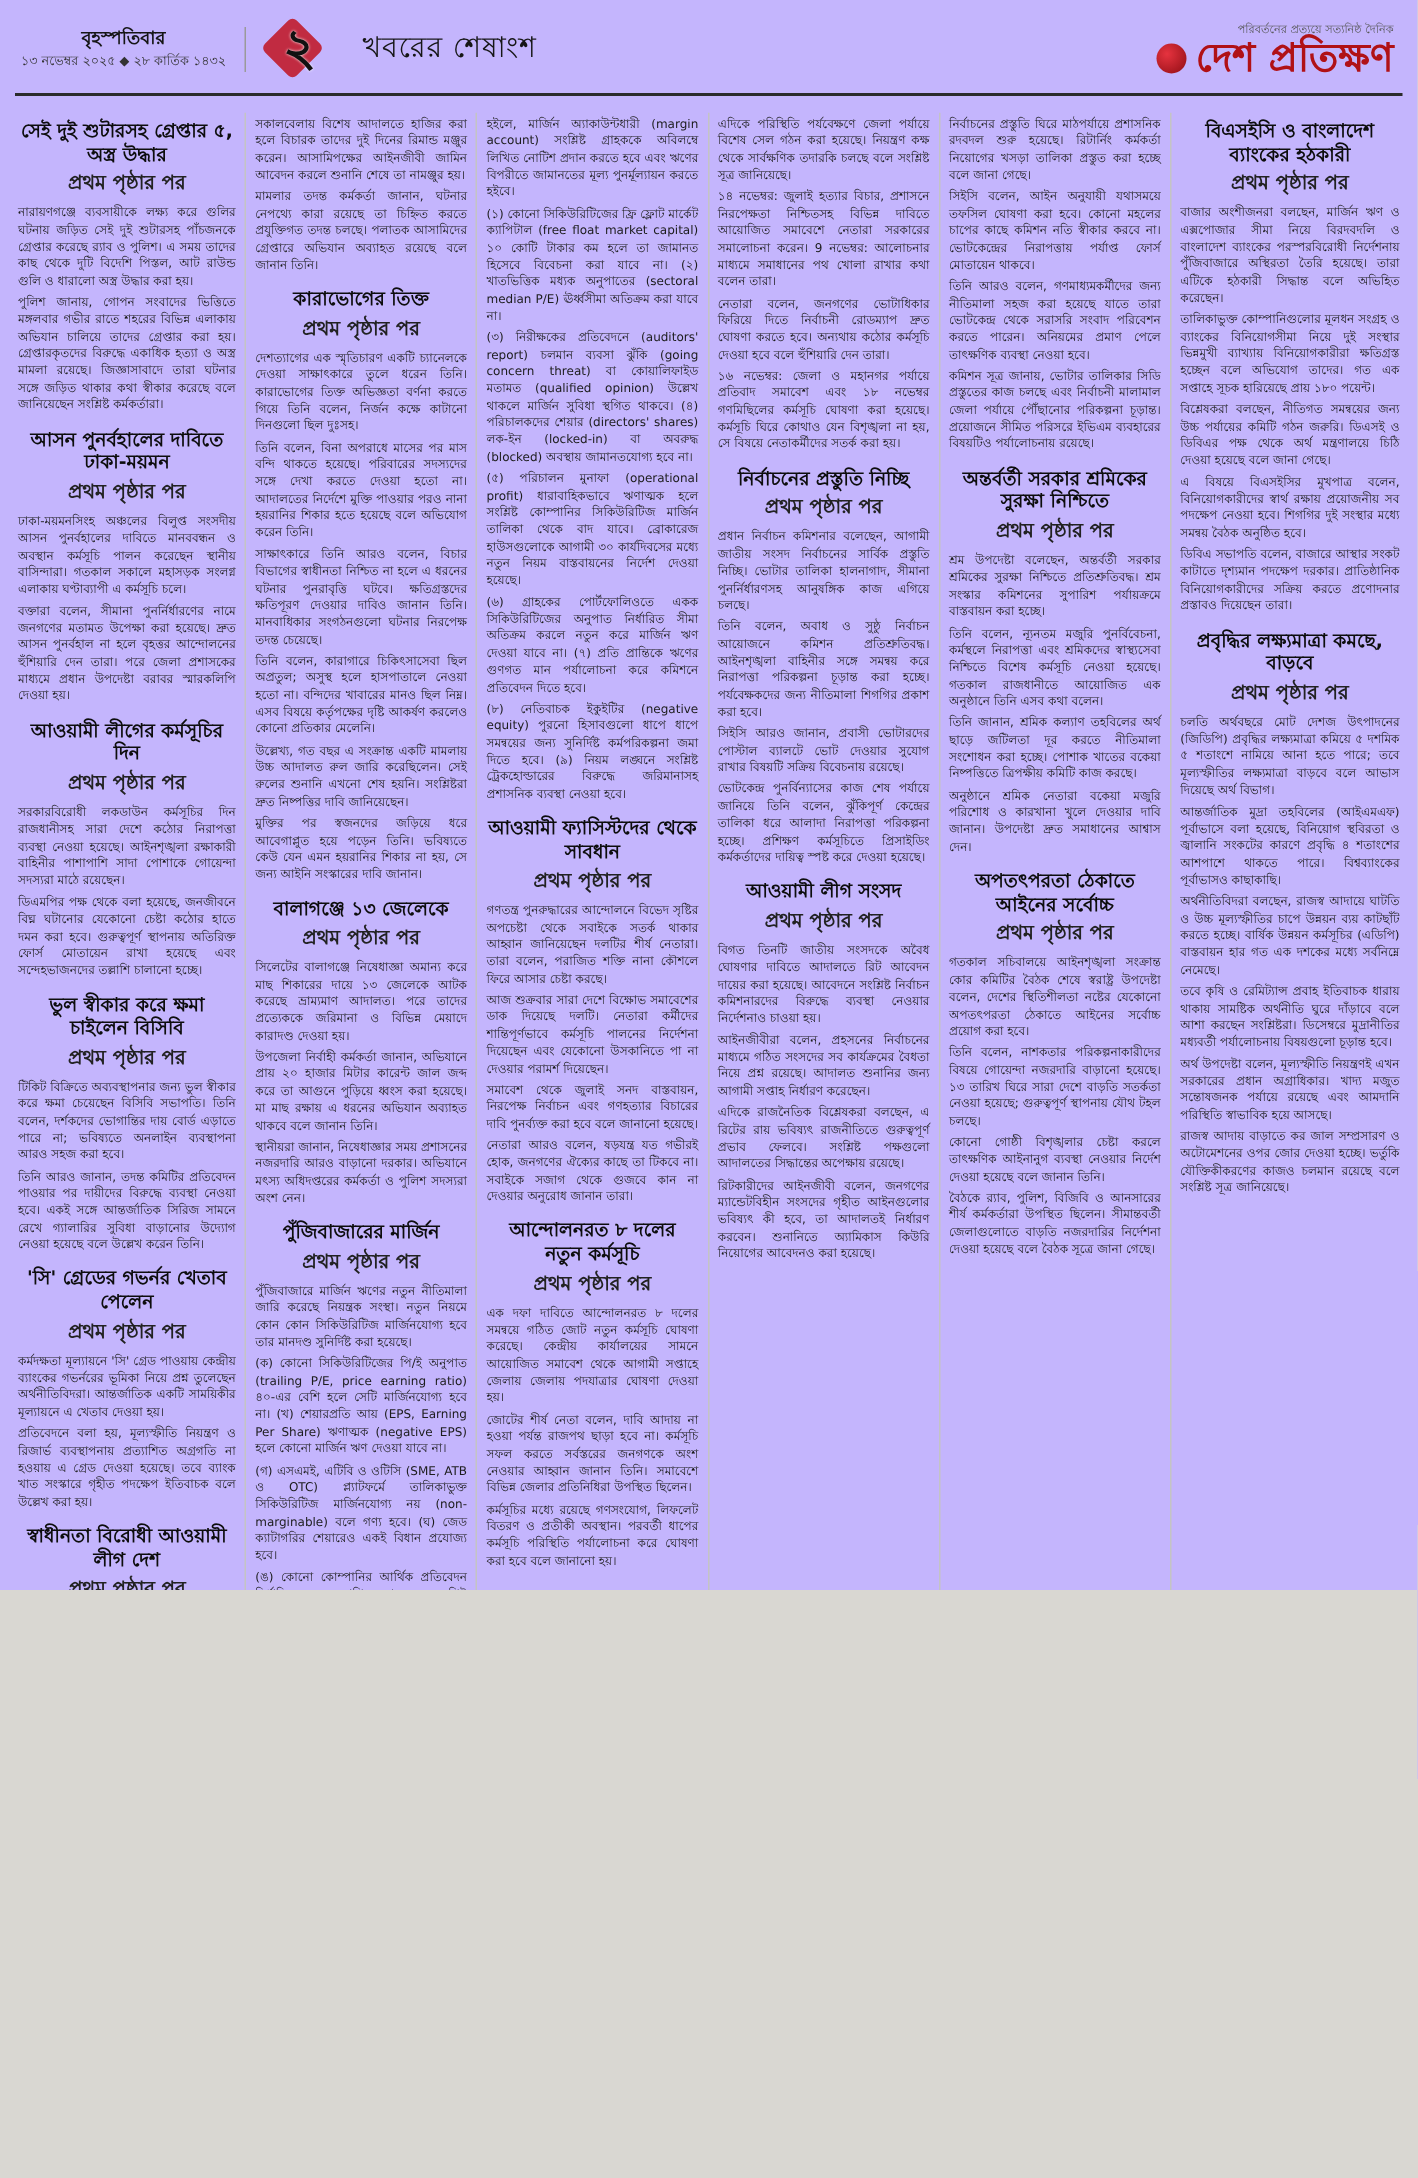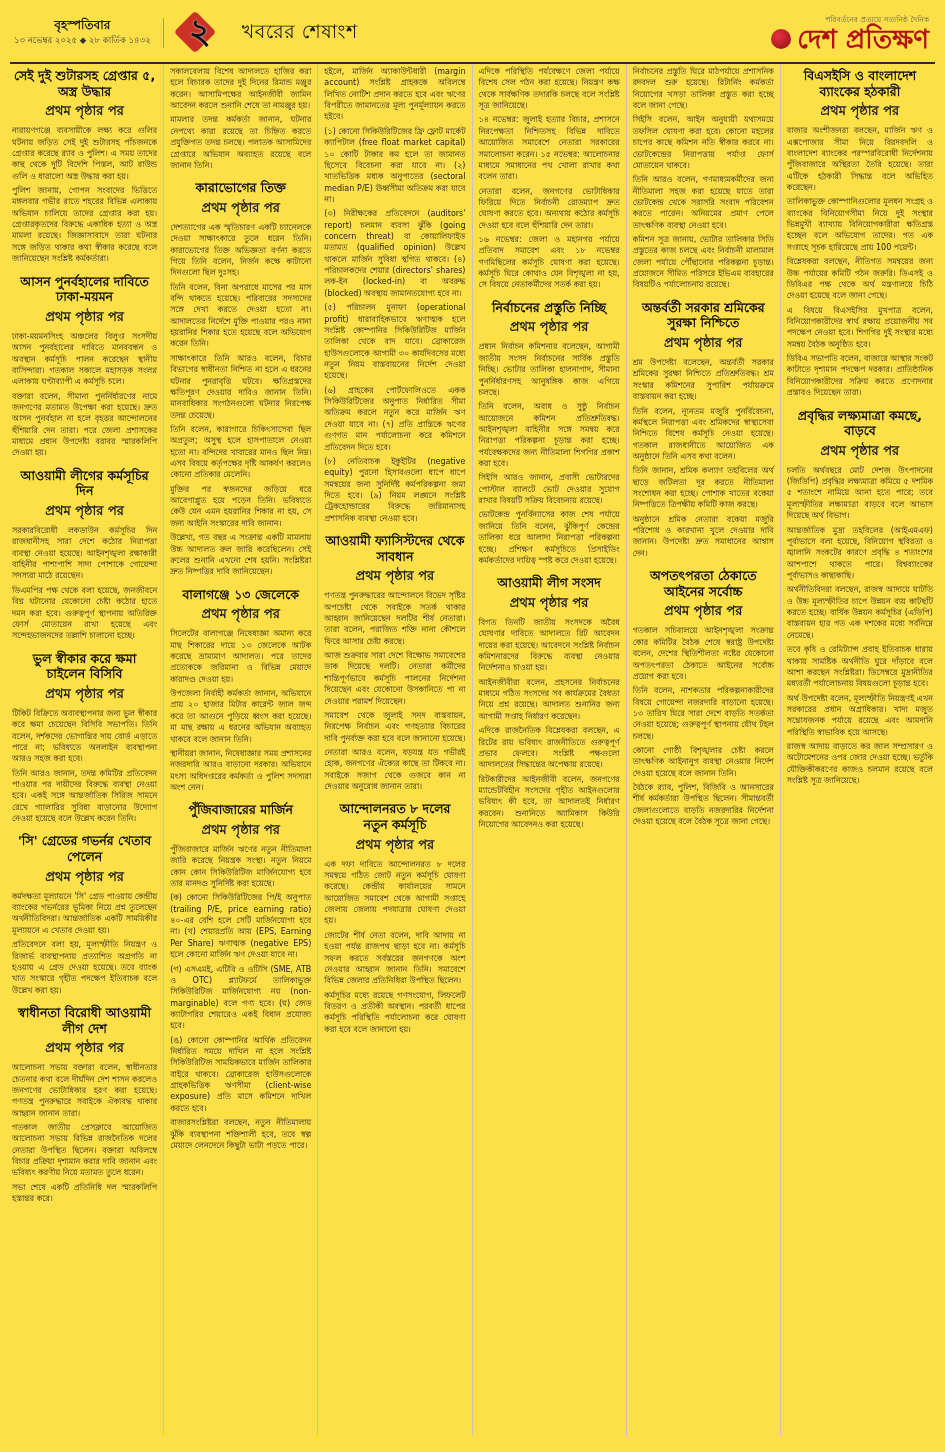--- a/index.html
+++ b/index.html
@@ -1,18 +1,18 @@
 <!DOCTYPE html>
 <html lang="bn"><head>
 <meta charset="utf-8">
 <style>
   * { box-sizing: border-box; }
   html,body { margin:0; padding:0; background:#d9d7d2; }
   .page {
-    width:945px; height:1452px; margin:0 auto; background:#fde047;
+    width:945px; height:1060px; margin:0 auto; background:#c4b5fd;
     font-family:"DejaVu Sans","Liberation Sans",sans-serif; color:#161616;
     padding:6px 10px 8px; overflow:hidden; position:relative;
   }
   
   .masthead-bar {
     display:flex; align-items:center; height:58px;
     border-bottom:2px solid #2b2b2b; padding:2px 2px 4px;
   }
   .datebox { text-align:center; padding:0 12px 0 2px; border-right:1px solid #9a9a9a; }
   .day { font-weight:bold; font-size:12px; line-height:1.3; }
@@ -34,21 +34,21 @@
   .brandrow { display:flex; align-items:center; justify-content:space-between; gap:6px; }
   .logo {
     width:20px; height:20px; border-radius:50%;
     background:radial-gradient(circle at 35% 35%, #e6333f, #8f0d14);
     display:inline-block; flex:0 0 auto;
   }
   .brand { font-size:26px; font-weight:800; color:#b01116; line-height:1; }
   
   .columns {
     display:grid; grid-template-columns:repeat(6,1fr);
-    height:1372px; margin-top:0; overflow:hidden;
+    height:1372px; margin-top:11px; overflow:hidden;
   }
   .col { padding:2px 6px 0; border-right:1px solid #c4c4c4; overflow:hidden; }
   .col:last-child { border-right:none; padding-right:2px; }
   .col:first-child { padding-left:2px; }
   .article { margin-bottom:9px; }
   .article.continuation { margin-top:0; }
   .headline {
     font-size:12.5px; font-weight:700; text-align:center; line-height:1.25;
     margin:2px 1px 2px; color:#0d0d0d;
   }
@@ -127,22 +127,22 @@
           <p class="body-text">সকালবেলায় বিশেষ আদালতে হাজির করা হলে বিচারক তাদের দুই দিনের রিমান্ড মঞ্জুর করেন। আসামিপক্ষের আইনজীবী জামিন আবেদন করলে শুনানি শেষে তা নামঞ্জুর হয়।</p>
           <p class="body-text">মামলার তদন্ত কর্মকর্তা জানান, ঘটনার নেপথ্যে কারা রয়েছে তা চিহ্নিত করতে প্রযুক্তিগত তদন্ত চলছে। পলাতক আসামিদের গ্রেপ্তারে অভিযান অব্যাহত রয়েছে বলে জানান তিনি।</p>
         </article>
         <article class="article">
           <h2 class="headline">কারাভোগের তিক্ত</h2>
           <div class="dateline">প্রথম পৃষ্ঠার পর</div>
           <p class="body-text">দেশত্যাগের এক স্মৃতিচারণ একটি চ্যানেলকে দেওয়া সাক্ষাৎকারে তুলে ধরেন তিনি। কারাভোগের তিক্ত অভিজ্ঞতা বর্ণনা করতে গিয়ে তিনি বলেন, নির্জন কক্ষে কাটানো দিনগুলো ছিল দুঃসহ।</p>
           <p class="body-text">তিনি বলেন, বিনা অপরাধে মাসের পর মাস বন্দি থাকতে হয়েছে। পরিবারের সদস্যদের সঙ্গে দেখা করতে দেওয়া হতো না। আদালতের নির্দেশে মুক্তি পাওয়ার পরও নানা হয়রানির শিকার হতে হয়েছে বলে অভিযোগ করেন তিনি।</p>
           <p class="body-text">সাক্ষাৎকারে তিনি আরও বলেন, বিচার বিভাগের স্বাধীনতা নিশ্চিত না হলে এ ধরনের ঘটনার পুনরাবৃত্তি ঘটবে। ক্ষতিগ্রস্তদের ক্ষতিপূরণ দেওয়ার দাবিও জানান তিনি। মানবাধিকার সংগঠনগুলো ঘটনার নিরপেক্ষ তদন্ত চেয়েছে।</p>
           <p class="body-text">তিনি বলেন, কারাগারে চিকিৎসাসেবা ছিল অপ্রতুল; অসুস্থ হলে হাসপাতালে নেওয়া হতো না। বন্দিদের খাবারের মানও ছিল নিম্ন। এসব বিষয়ে কর্তৃপক্ষের দৃষ্টি আকর্ষণ করলেও কোনো প্রতিকার মেলেনি।</p>
+          <p class="body-text">উল্লেখ্য, গত বছর এ সংক্রান্ত একটি মামলায় উচ্চ আদালত রুল জারি করেছিলেন। সেই রুলের শুনানি এখনো শেষ হয়নি। সংশ্লিষ্টরা দ্রুত নিষ্পত্তির দাবি জানিয়েছেন।</p>
           <p class="body-text">মুক্তির পর স্বজনদের জড়িয়ে ধরে আবেগাপ্লুত হয়ে পড়েন তিনি। ভবিষ্যতে কেউ যেন এমন হয়রানির শিকার না হয়, সে জন্য আইনি সংস্কারের দাবি জানান।</p>
-          <p class="body-text">উল্লেখ্য, গত বছর এ সংক্রান্ত একটি মামলায় উচ্চ আদালত রুল জারি করেছিলেন। সেই রুলের শুনানি এখনো শেষ হয়নি। সংশ্লিষ্টরা দ্রুত নিষ্পত্তির দাবি জানিয়েছেন।</p>
         </article>
         <article class="article">
           <h2 class="headline">বালাগঞ্জে ১৩ জেলেকে</h2>
           <div class="dateline">প্রথম পৃষ্ঠার পর</div>
           <p class="body-text">সিলেটের বালাগঞ্জে নিষেধাজ্ঞা অমান্য করে মাছ শিকারের দায়ে ১৩ জেলেকে আটক করেছে ভ্রাম্যমাণ আদালত। পরে তাদের প্রত্যেককে জরিমানা ও বিভিন্ন মেয়াদে কারাদণ্ড দেওয়া হয়।</p>
           <p class="body-text">উপজেলা নির্বাহী কর্মকর্তা জানান, অভিযানে প্রায় ২০ হাজার মিটার কারেন্ট জাল জব্দ করে তা আগুনে পুড়িয়ে ধ্বংস করা হয়েছে। মা মাছ রক্ষায় এ ধরনের অভিযান অব্যাহত থাকবে বলে জানান তিনি।</p>
           <p class="body-text">স্থানীয়রা জানান, নিষেধাজ্ঞার সময় প্রশাসনের নজরদারি আরও বাড়ানো দরকার। অভিযানে মৎস্য অধিদপ্তরের কর্মকর্তা ও পুলিশ সদস্যরা অংশ নেন।</p>
         </article>
         <article class="article">
           <h2 class="headline">পুঁজিবাজারের মার্জিন</h2>
@@ -175,21 +175,21 @@
           <h2 class="headline">আন্দোলনরত ৮ দলের নতুন কর্মসূচি</h2>
           <div class="dateline">প্রথম পৃষ্ঠার পর</div>
           <p class="body-text">এক দফা দাবিতে আন্দোলনরত ৮ দলের সমন্বয়ে গঠিত জোট নতুন কর্মসূচি ঘোষণা করেছে। কেন্দ্রীয় কার্যালয়ের সামনে আয়োজিত সমাবেশ থেকে আগামী সপ্তাহে জেলায় জেলায় পদযাত্রার ঘোষণা দেওয়া হয়।</p>
           <p class="body-text">জোটের শীর্ষ নেতা বলেন, দাবি আদায় না হওয়া পর্যন্ত রাজপথ ছাড়া হবে না। কর্মসূচি সফল করতে সর্বস্তরের জনগণকে অংশ নেওয়ার আহ্বান জানান তিনি। সমাবেশে বিভিন্ন জেলার প্রতিনিধিরা উপস্থিত ছিলেন।</p>
           <p class="body-text">কর্মসূচির মধ্যে রয়েছে গণসংযোগ, লিফলেট বিতরণ ও প্রতীকী অবস্থান। পরবর্তী ধাপের কর্মসূচি পরিস্থিতি পর্যালোচনা করে ঘোষণা করা হবে বলে জানানো হয়।</p>
         </article>
       </section>
       <section class="col">
         <article class="article continuation">
           <p class="body-text">এদিকে পরিস্থিতি পর্যবেক্ষণে জেলা পর্যায়ে বিশেষ সেল গঠন করা হয়েছে। নিয়ন্ত্রণ কক্ষ থেকে সার্বক্ষণিক তদারকি চলছে বলে সংশ্লিষ্ট সূত্র জানিয়েছে।</p>
-          <p class="body-text">১৪ নভেম্বর: জুলাই হত্যার বিচার, প্রশাসনে নিরপেক্ষতা নিশ্চিতসহ বিভিন্ন দাবিতে আয়োজিত সমাবেশে নেতারা সরকারের সমালোচনা করেন। ১৫ নভেম্বর: আলোচনার মাধ্যমে সমাধানের পথ খোলা রাখার কথা বলেন তারা।</p>
+          <p class="body-text">১৪ নভেম্বর: জুলাই হত্যার বিচার, প্রশাসনে নিরপেক্ষতা নিশ্চিতসহ বিভিন্ন দাবিতে আয়োজিত সমাবেশে নেতারা সরকারের সমালোচনা করেন। 9 নভেম্বর: আলোচনার মাধ্যমে সমাধানের পথ খোলা রাখার কথা বলেন তারা।</p>
           <p class="body-text">নেতারা বলেন, জনগণের ভোটাধিকার ফিরিয়ে দিতে নির্বাচনী রোডম্যাপ দ্রুত ঘোষণা করতে হবে। অন্যথায় কঠোর কর্মসূচি দেওয়া হবে বলে হুঁশিয়ারি দেন তারা।</p>
           <p class="body-text">১৬ নভেম্বর: জেলা ও মহানগর পর্যায়ে প্রতিবাদ সমাবেশ এবং ১৮ নভেম্বর গণমিছিলের কর্মসূচি ঘোষণা করা হয়েছে। কর্মসূচি ঘিরে কোথাও যেন বিশৃঙ্খলা না হয়, সে বিষয়ে নেতাকর্মীদের সতর্ক করা হয়।</p>
         </article>
         <article class="article">
           <h2 class="headline">নির্বাচনের প্রস্তুতি নিচ্ছি</h2>
           <div class="dateline">প্রথম পৃষ্ঠার পর</div>
           <p class="body-text">প্রধান নির্বাচন কমিশনার বলেছেন, আগামী জাতীয় সংসদ নির্বাচনের সার্বিক প্রস্তুতি নিচ্ছি। ভোটার তালিকা হালনাগাদ, সীমানা পুনর্নির্ধারণসহ আনুষঙ্গিক কাজ এগিয়ে চলছে।</p>
           <p class="body-text">তিনি বলেন, অবাধ ও সুষ্ঠু নির্বাচন আয়োজনে কমিশন প্রতিশ্রুতিবদ্ধ। আইনশৃঙ্খলা বাহিনীর সঙ্গে সমন্বয় করে নিরাপত্তা পরিকল্পনা চূড়ান্ত করা হচ্ছে। পর্যবেক্ষকদের জন্য নীতিমালা শিগগির প্রকাশ করা হবে।</p>
           <p class="body-text">সিইসি আরও জানান, প্রবাসী ভোটারদের পোস্টাল ব্যালটে ভোট দেওয়ার সুযোগ রাখার বিষয়টি সক্রিয় বিবেচনায় রয়েছে।</p>
           <p class="body-text">ভোটকেন্দ্র পুনর্বিন্যাসের কাজ শেষ পর্যায়ে জানিয়ে তিনি বলেন, ঝুঁকিপূর্ণ কেন্দ্রের তালিকা ধরে আলাদা নিরাপত্তা পরিকল্পনা হচ্ছে। প্রশিক্ষণ কর্মসূচিতে প্রিসাইডিং কর্মকর্তাদের দায়িত্ব স্পষ্ট করে দেওয়া হয়েছে।</p>
@@ -225,21 +225,21 @@
           <p class="body-text">তিনি বলেন, নাশকতার পরিকল্পনাকারীদের বিষয়ে গোয়েন্দা নজরদারি বাড়ানো হয়েছে। ১৩ তারিখ ঘিরে সারা দেশে বাড়তি সতর্কতা নেওয়া হয়েছে; গুরুত্বপূর্ণ স্থাপনায় যৌথ টহল চলছে।</p>
           <p class="body-text">কোনো গোষ্ঠী বিশৃঙ্খলার চেষ্টা করলে তাৎক্ষণিক আইনানুগ ব্যবস্থা নেওয়ার নির্দেশ দেওয়া হয়েছে বলে জানান তিনি।</p>
           <p class="body-text">বৈঠকে র‌্যাব, পুলিশ, বিজিবি ও আনসারের শীর্ষ কর্মকর্তারা উপস্থিত ছিলেন। সীমান্তবর্তী জেলাগুলোতে বাড়তি নজরদারির নির্দেশনা দেওয়া হয়েছে বলে বৈঠক সূত্রে জানা গেছে।</p>
         </article>
       </section>
       <section class="col">
         <article class="article">
           <h2 class="headline">বিএসইসি ও বাংলাদেশ ব্যাংকের হঠকারী</h2>
           <div class="dateline">প্রথম পৃষ্ঠার পর</div>
           <p class="body-text">বাজার অংশীজনরা বলছেন, মার্জিন ঋণ ও এক্সপোজার সীমা নিয়ে বিরদবদলি ও বাংলাদেশ ব্যাংকের পরস্পরবিরোধী নির্দেশনায় পুঁজিবাজারে অস্থিরতা তৈরি হয়েছে। তারা এটিকে হঠকারী সিদ্ধান্ত বলে অভিহিত করেছেন।</p>
-          <p class="body-text">তালিকাভুক্ত কোম্পানিগুলোর মূলধন সংগ্রহ ও ব্যাংকের বিনিয়োগসীমা নিয়ে দুই সংস্থার ভিন্নমুখী ব্যাখ্যায় বিনিয়োগকারীরা ক্ষতিগ্রস্ত হচ্ছেন বলে অভিযোগ তাদের। গত এক সপ্তাহে সূচক হারিয়েছে প্রায় 100 পয়েন্ট।</p>
+          <p class="body-text">তালিকাভুক্ত কোম্পানিগুলোর মূলধন সংগ্রহ ও ব্যাংকের বিনিয়োগসীমা নিয়ে দুই সংস্থার ভিন্নমুখী ব্যাখ্যায় বিনিয়োগকারীরা ক্ষতিগ্রস্ত হচ্ছেন বলে অভিযোগ তাদের। গত এক সপ্তাহে সূচক হারিয়েছে প্রায় ১৮০ পয়েন্ট।</p>
           <p class="body-text">বিশ্লেষকরা বলছেন, নীতিগত সমন্বয়ের জন্য উচ্চ পর্যায়ের কমিটি গঠন জরুরি। ডিএসই ও ডিবিএর পক্ষ থেকে অর্থ মন্ত্রণালয়ে চিঠি দেওয়া হয়েছে বলে জানা গেছে।</p>
           <p class="body-text">এ বিষয়ে বিএসইসির মুখপাত্র বলেন, বিনিয়োগকারীদের স্বার্থ রক্ষায় প্রয়োজনীয় সব পদক্ষেপ নেওয়া হবে। শিগগির দুই সংস্থার মধ্যে সমন্বয় বৈঠক অনুষ্ঠিত হবে।</p>
           <p class="body-text">ডিবিএ সভাপতি বলেন, বাজারে আস্থার সংকট কাটাতে দৃশ্যমান পদক্ষেপ দরকার। প্রাতিষ্ঠানিক বিনিয়োগকারীদের সক্রিয় করতে প্রণোদনার প্রস্তাবও দিয়েছেন তারা।</p>
         </article>
         <article class="article">
           <h2 class="headline">প্রবৃদ্ধির লক্ষ্যমাত্রা কমছে, বাড়বে</h2>
           <div class="dateline">প্রথম পৃষ্ঠার পর</div>
           <p class="body-text">চলতি অর্থবছরে মোট দেশজ উৎপাদনের (জিডিপি) প্রবৃদ্ধির লক্ষ্যমাত্রা কমিয়ে ৫ দশমিক ৫ শতাংশে নামিয়ে আনা হতে পারে; তবে মূল্যস্ফীতির লক্ষ্যমাত্রা বাড়বে বলে আভাস দিয়েছে অর্থ বিভাগ।</p>
           <p class="body-text">আন্তর্জাতিক মুদ্রা তহবিলের (আইএমএফ) পূর্বাভাসে বলা হয়েছে, বিনিয়োগ স্থবিরতা ও জ্বালানি সংকটের কারণে প্রবৃদ্ধি ৪ শতাংশের আশপাশে থাকতে পারে। বিশ্বব্যাংকের পূর্বাভাসও কাছাকাছি।</p>
           <p class="body-text">অর্থনীতিবিদরা বলছেন, রাজস্ব আদায়ে ঘাটতি ও উচ্চ মূল্যস্ফীতির চাপে উন্নয়ন ব্যয় কাটছাঁট করতে হচ্ছে। বার্ষিক উন্নয়ন কর্মসূচির (এডিপি) বাস্তবায়ন হার গত এক দশকের মধ্যে সর্বনিম্নে নেমেছে।</p>

